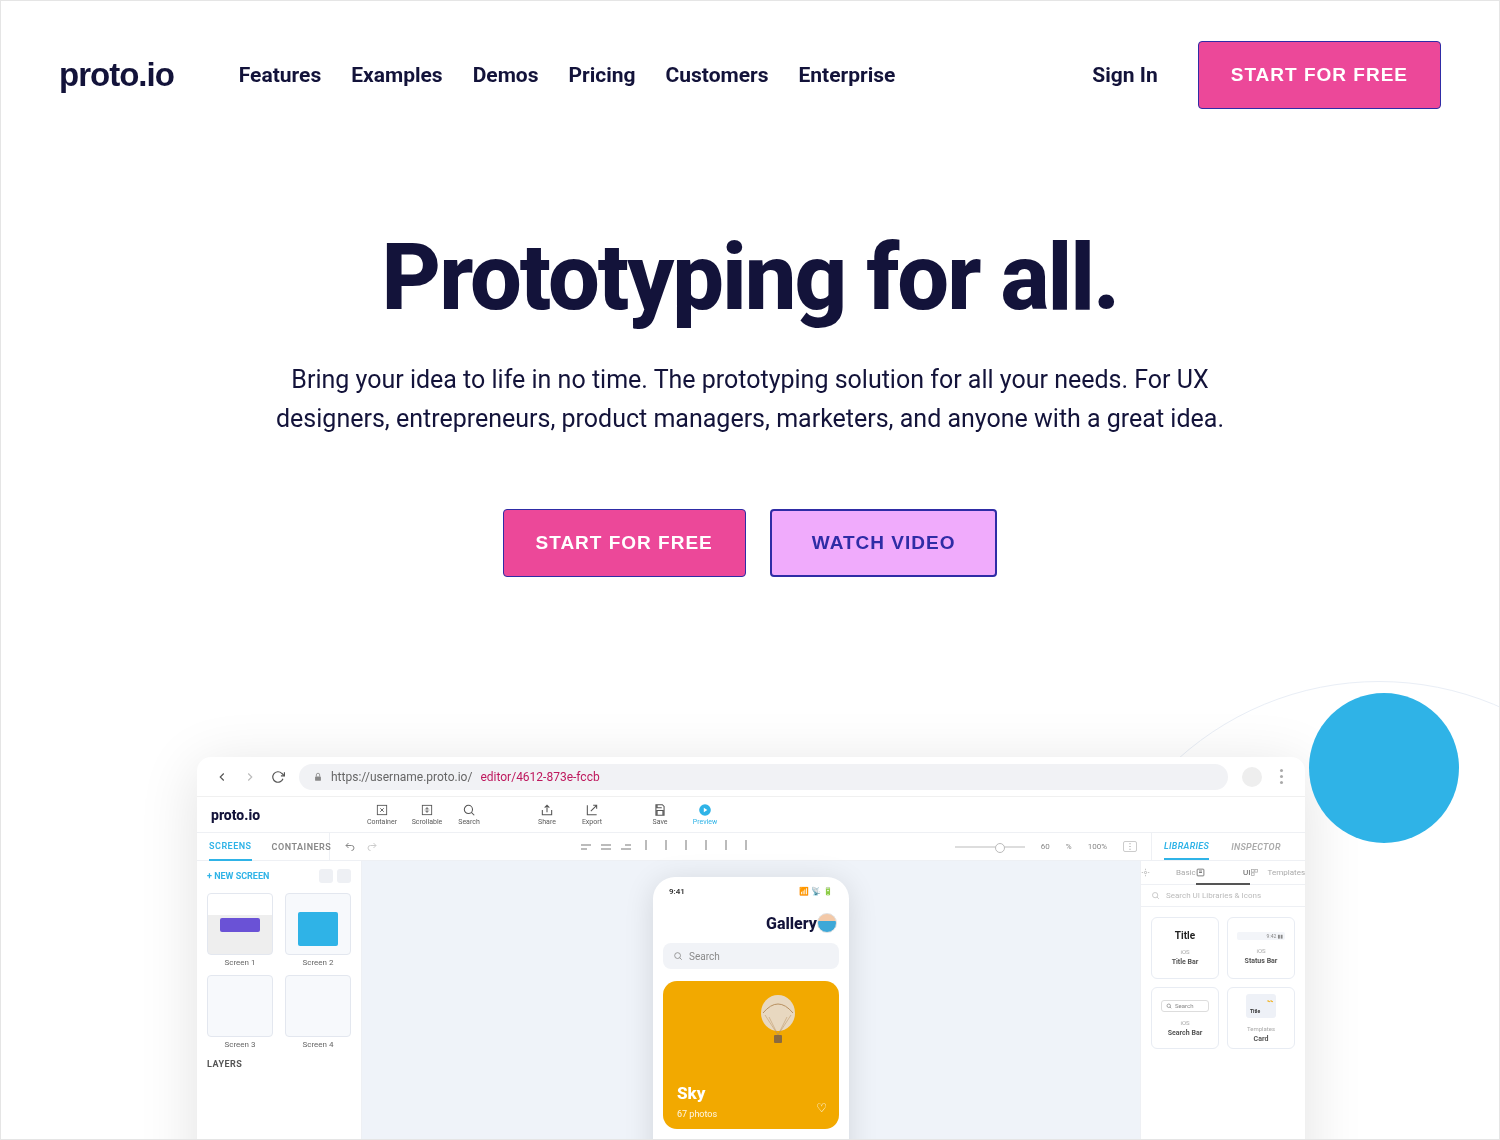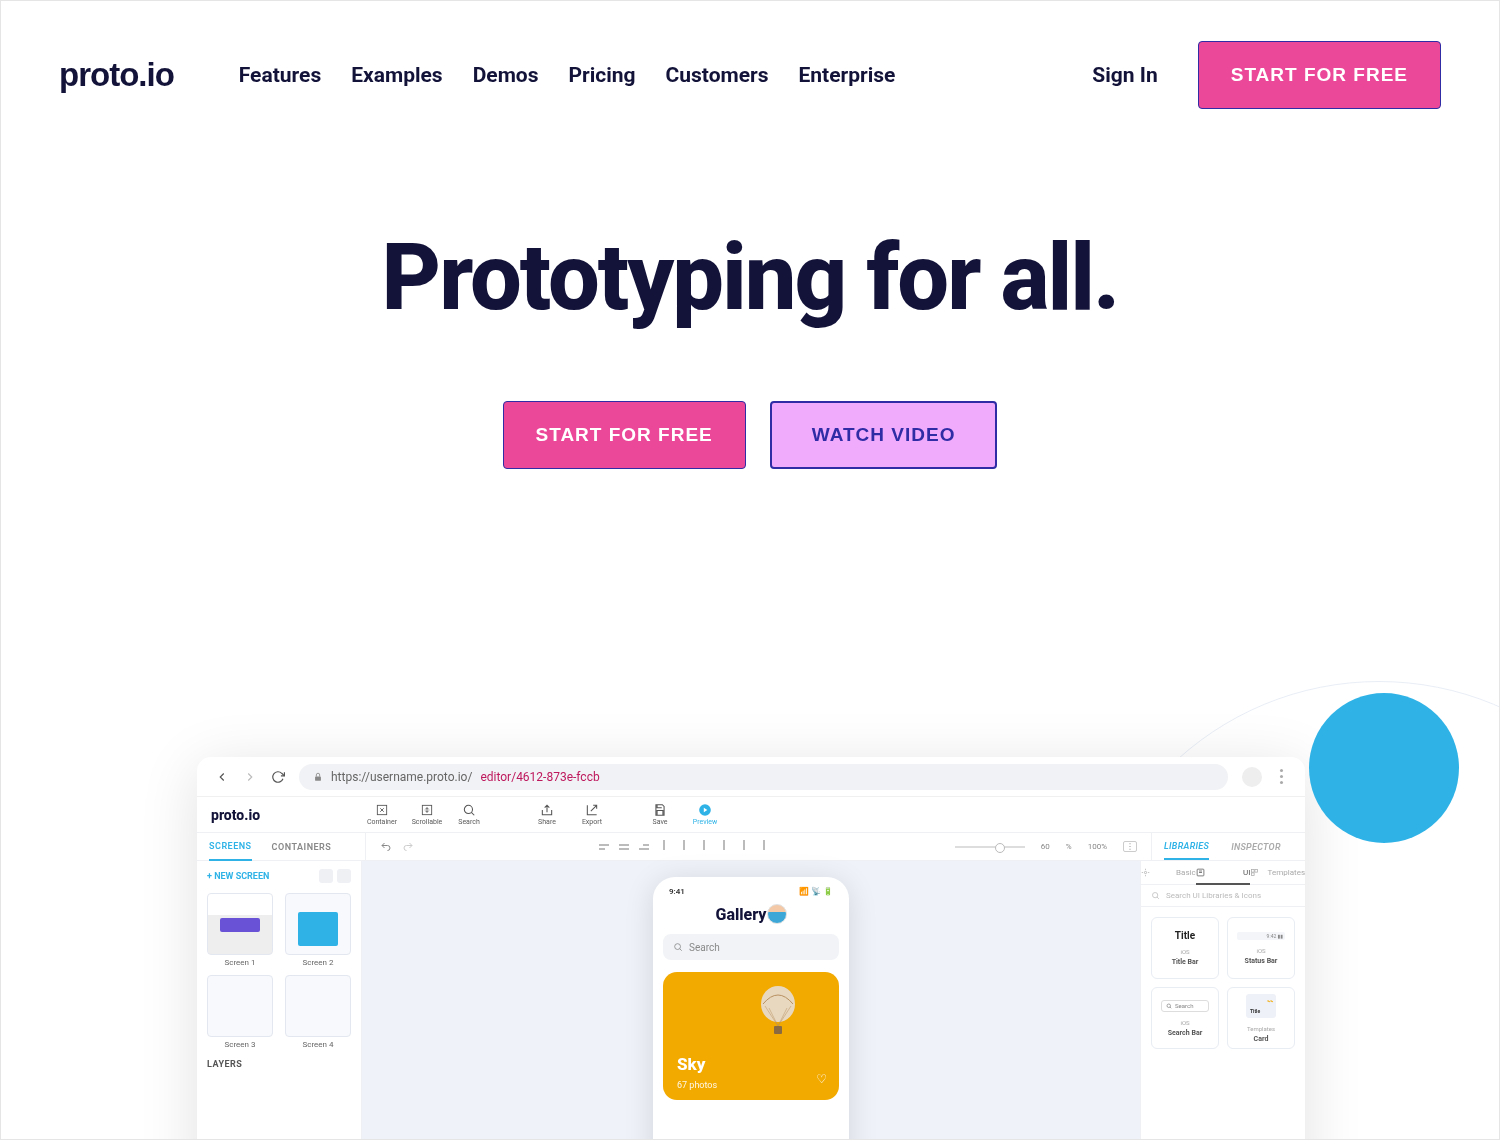--- a/index.html
+++ b/index.html
@@ -169,21 +169,21 @@
   .tool-right { display: flex; gap: 3px; }
   .preview-active svg circle:last-child { fill: #2fb3e7; }
   
   .sec-bar {
     height: 28px;
     display: flex;
     border-bottom: 1px solid #eef0f4;
     font-size: 9px;
   }
   .sec-tabs {
-    width: 169px;
+    width: 133px;
     display: flex;
     align-items: center;
     border-right: 1px solid #eef0f4;
     padding: 0 0 0 12px;
     gap: 20px;
   }
   .sec-tabs .tab { color: #888; font-weight: 600; padding: 8px 0; cursor: pointer; letter-spacing: 0.5px; }
   .sec-tabs .tab.active { color: #2fb3e7; border-bottom: 2px solid #2fb3e7; margin-bottom: -1px; }
   .sec-center { flex: 1; display: flex; align-items: center; padding: 0 14px; gap: 10px; color: #888; }
   .sec-center .bars { display: flex; gap: 10px; flex: 1; justify-content: center; }
@@ -229,40 +229,40 @@
   .canvas { flex: 1; background: #eff3f9; display: flex; justify-content: center; padding-top: 16px; position: relative; }
   .phone {
     width: 196px;
     background: #fff;
     border-radius: 22px;
     box-shadow: 0 4px 30px rgba(0,0,0,0.12);
     padding: 10px 10px 0;
     position: relative;
   }
   .phone-status { display: flex; justify-content: space-between; font-size: 8px; font-weight: 600; padding: 0 6px; }
-  .gallery-head { display: flex; justify-content: center; align-items: center; margin-top: 8px; padding: 0 2px; }
+  .gallery-head { display: flex; justify-content: flex-end; align-items: center; margin-top: 17px; padding: 0 2px; }
   .gallery-head h3 { font-size: 16px; font-weight: 800; color: #13133a; }
   .gallery-avatar { width: 20px; height: 20px; border-radius: 50%; background: linear-gradient(#f3c9a8 40%, #3da8d8 40%); border: 1px solid #e0e0e0; }
   .phone-search {
     margin-top: 10px;
     background: #f1f3f7;
     border-radius: 8px;
     height: 26px;
     display: flex;
     align-items: center;
     padding: 0 10px;
     gap: 6px;
     color: #8a8a8a;
     font-size: 10px;
   }
   .card {
     margin-top: 12px;
     background: #f2a900;
     border-radius: 14px;
-    height: 128px;
+    height: 148px;
     position: relative;
     padding: 0 14px;
     color: #fff;
   }
   .balloon {
     position: absolute;
     right: 38px;
     top: 14px;
     width: 46px;
     height: 56px;
@@ -322,20 +322,21 @@
     <a>Customers</a>
     <a>Enterprise</a>
   </div>
   <div class="spacer"></div>
   <div class="signin">Sign In</div>
   <button class="btn-primary">START FOR FREE</button>
 </nav>
 
 <section class="hero">
   <h1>Prototyping for all.</h1>
+  <p>Bring your idea to life in no time. The prototyping solution for all your needs. For UX designers, entrepreneurs, product managers, marketers, and anyone with a great idea.</p>
   <div class="hero-buttons">
     <button class="btn-primary">START FOR FREE</button>
     <button class="btn-outline">WATCH VIDEO</button>
   </div>
 </section>
 
 <div class="decor-ring"></div>
 <div class="decor-circle"></div>
 
 <div class="app-shot">

